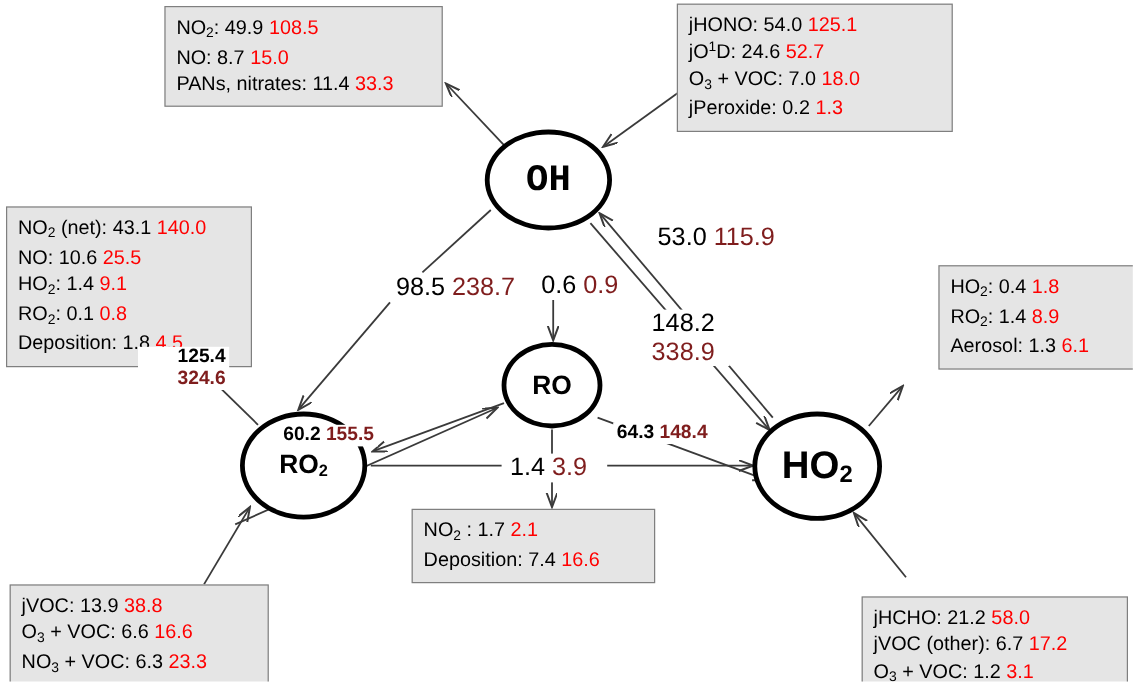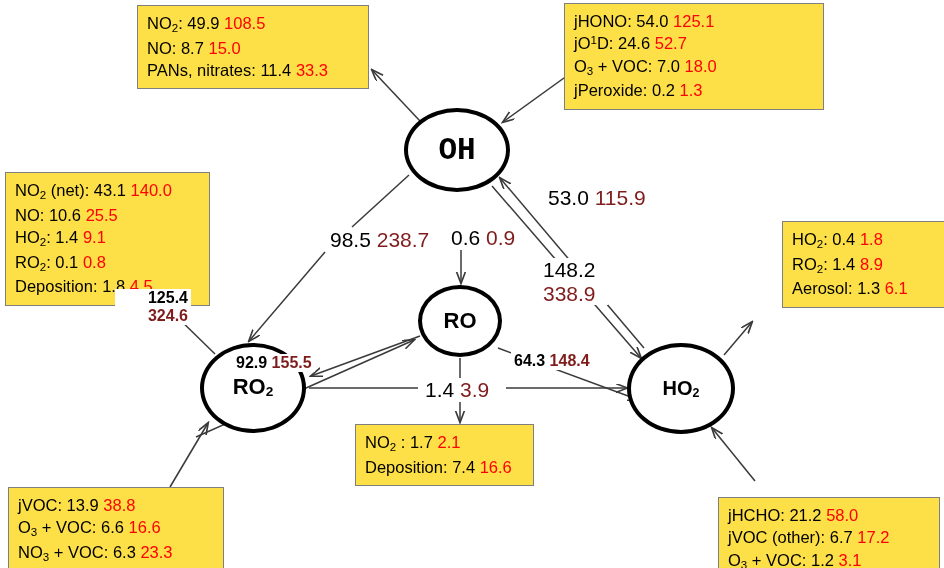--- a/index.html
+++ b/index.html
@@ -26,46 +26,46 @@
     color:#000;
     box-sizing:border-box;
     z-index:3;
   }
   .node .lbl{line-height:1;white-space:nowrap;}
   .node sub{font-size:62%;vertical-align:-0.18em;font-weight:bold;}
 
   #node-oh   {left:404px;top:108px;width:106px;height:84px;font-size:31px;font-family:Liberation Mono, monospace;}
   #node-ro   {left:418px;top:285px;width:84px;height:72px;font-size:22px;}
   #node-ro2  {left:200px;top:343px;width:106px;height:90px;font-size:22px;}
-  #node-ho2  {left:627px;top:343px;width:108px;height:91px;font-size:20px;}
+  #node-ho2  {left:627px;top:343px;width:108px;height:91px;font-size:32px;}
 
   
   .box{
     position:absolute;
     border:1.5px solid #7f7f7f;
-    background:#fde047;
+    background:#e5e5e5;
     box-sizing:border-box;
     padding:6px 9px 7px 9px;
     z-index:4;
   }
   .box .row{
     white-space:nowrap;
     font-size:16.5px;
     line-height:1.36;
     color:#000;
   }
   .box .row .v2{color:#ff0000;}
   .box .row sub{font-size:70%;vertical-align:-0.25em;}
   .box .row sup{font-size:70%;vertical-align:0.45em;}
 
   #box-oh-sink  {left:137px;top:5px;width:232px;}
-  #box-oh-src   {left:564px;top:3px;width:260px;}
+  #box-oh-src   {left:564px;top:3px;width:230px;}
   #box-ro2-sink {left:5px;top:172px;width:205px;}
   #box-ho2-sink {left:746px;top:221px;width:190px;margin-left:36px;}
-  #box-ro-sink  {left:355px;top:424px;width:179px;}
+  #box-ro-sink  {left:343px;top:424px;width:203px;}
   #box-ro2-src  {left:8px;top:487px;width:216px;}
   #box-ho2-src  {left:718px;top:497px;width:222px;}
 
   
   .flux{
     position:absolute;
     background:#fff;
     white-space:nowrap;
     color:#000;
     z-index:5;
@@ -163,21 +163,21 @@
   </div>
   <div class="flux two" id="flux-oh-ho2">
     <div>148.2</div>
     <div class="v2">338.9</div>
   </div>
   <div class="flux small two" id="flux-ro2-ro">
     <div>125.4</div>
     <div class="v2">324.6</div>
   </div>
   <div class="flux small" id="flux-ro-ro2">
-    <span>92.9</span> <span class="v2">155.5</span>
+    <span>60.2</span> <span class="v2">155.5</span>
   </div>
   <div class="flux small" id="flux-ro-ho2">
     <span>64.3</span> <span class="v2">148.4</span>
   </div>
   <div class="flux" id="flux-ro2-ho2">
     <span>1.4</span> <span class="v2">3.9</span>
   </div>
 
   <div class="box" id="box-oh-sink">
       <div class="row">NO<sub>2</sub>:&nbsp;<span>49.9</span>&nbsp;<span class="v2">108.5</span></div>

